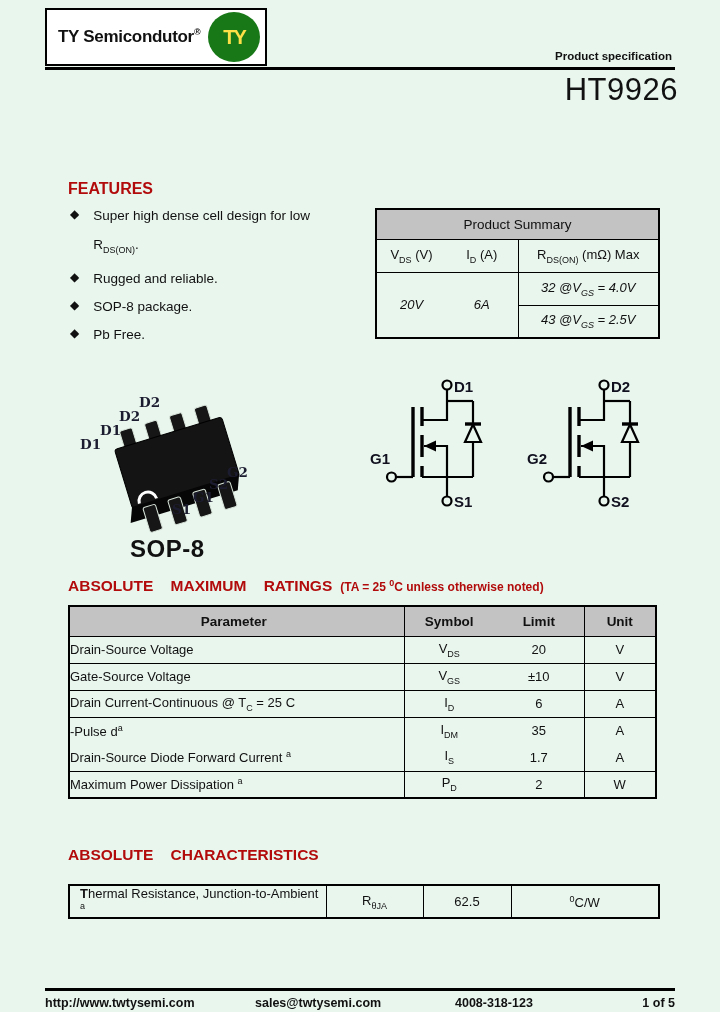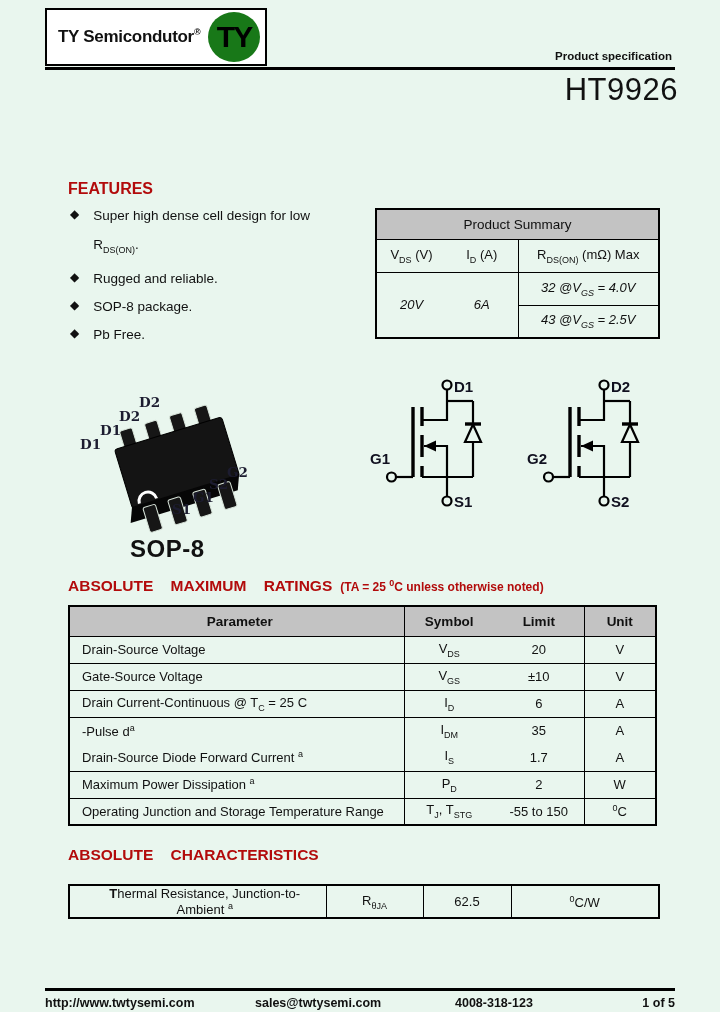--- a/index.html
+++ b/index.html
@@ -5,21 +5,21 @@
   html,body{margin:0;padding:0;}
   .page{position:relative;width:720px;height:1012px;background:#e9f6ee;
         font-family:"Liberation Sans",sans-serif;color:#111;overflow:hidden;}
   
   .logo-box{position:absolute;left:45px;top:8px;width:222px;height:58px;background:#fff;
             border:2px solid #000;box-sizing:border-box;display:flex;align-items:center;}
   .brand{font-weight:bold;font-size:17px;letter-spacing:-0.3px;margin-left:11px;white-space:nowrap;}
   .brand sup{font-size:9px;}
   .logo-circle{position:absolute;right:5px;top:2px;width:52px;height:50px;border-radius:50%;
                background:#187818;display:flex;align-items:center;justify-content:center;}
-  .logo-circle span{color:#000000;font-weight:bold;font-size:30px;letter-spacing:-2px;}
+  .logo-circle span{color:#fde047;font-weight:bold;font-size:20px;letter-spacing:-2px;}
   .spec-label{position:absolute;right:48px;top:50px;font-weight:bold;font-size:11.5px;}
   .header-rule{position:absolute;left:45px;top:67px;width:630px;height:3px;background:#000;}
   .part-number{position:absolute;right:42px;top:72px;font-size:31px;font-weight:400;letter-spacing:0.5px;}
   
   .sec-title{position:absolute;color:#b20b0b;font-weight:bold;}
   .features-title{left:68px;top:180px;font-size:16px;}
   .amr-title{left:68px;top:577px;font-size:15.5px;word-spacing:13px;}
   .amr-title .note{font-size:12px;word-spacing:normal;margin-left:8px;}
   .thermal-title{left:68px;top:846px;font-size:15.5px;word-spacing:13px;}
   sup{font-size:9px;} sub{font-size:9px;}
@@ -52,26 +52,26 @@
   .sch path,.sch circle{stroke:#000;fill:none;stroke-width:2.2px;}
   .sch .bar{stroke-width:3.4px;}
   .sch circle{fill:#e9f6ee;}
   .sch polygon.arrow{fill:#000;stroke:none;}
   .sch text{font-family:"Liberation Sans",sans-serif;font-weight:bold;font-size:15px;fill:#10101f;}
   
   .amr-table{position:absolute;left:68px;top:605px;}
   .amr-table table{border:2px solid #000;}
   .amr-table th{background:#c3c3c3;height:30px;font-weight:bold;font-size:13.5px;}
   .amr-table td{height:27px;}
-  .amr-table .p{width:335px;text-align:left;padding-left:12px;margin-left:41px;}
+  .amr-table .p{width:335px;text-align:left;padding-left:0;margin-left:41px;}
   .amr-table .sym{width:90px;} .amr-table .lim{width:90px;} .amr-table .unit{width:72px;}
   .thermal-table{position:absolute;left:68px;top:884px;}
   .thermal-table table{border:2px solid #000;}
   .thermal-table td{height:27px;}
-  .t1{width:257px;text-align:center;padding-left:20px;} .t2{width:97px;} .t3{width:88px;} .t4{width:148px;}
+  .t1{width:257px;text-align:left;padding-left:10px;} .t2{width:97px;} .t3{width:88px;} .t4{width:148px;}
   .bold-first{font-weight:bold;}
   
   .footer-rule{position:absolute;left:45px;top:988px;width:630px;height:3px;background:#000;}
   .footer-text{position:absolute;top:996px;font-weight:bold;font-size:12.5px;}
   .f-web{left:45px;} .f-mail{left:255px;} .f-phone{left:455px;} .f-page{right:45px;}
 </style>
 </head>
 <body>
 
 <div class="page">
@@ -248,26 +248,20 @@
         <td class="sym nbr nbt"><span>I</span><sub>S</sub></td>
         <td class="lim nbl nbt">1.7</td>
         <td class="unit nbt">A</td>
       </tr>
       <tr>
         <td class="p"><span>Maximum Power Dissipation </span><sup>a</sup></td>
         <td class="sym nbr"><span>P</span><sub>D</sub></td>
         <td class="lim nbl">2</td>
         <td class="unit">W</td>
       </tr>
-      <tr>
-        <td class="p">Operating Junction and Storage Temperature Range</td>
-        <td class="sym nbr"><span>T</span><sub>J</sub><span>, T</span><sub>STG</sub></td>
-        <td class="lim nbl">-55 to 150</td>
-        <td class="unit"><sup>0</sup><span>C</span></td>
-      </tr>
     </tbody>
       </table>
   </div>
 
   <div class="sec-title thermal-title">ABSOLUTE CHARACTERISTICS</div>
   <div class="thermal-table">
     <table>
       <tbody>
           <tr>
         <td class="t1"><span class="bold-first">T</span><span>hermal Resistance, Junction-to-Ambient </span><sup>a</sup></td>

